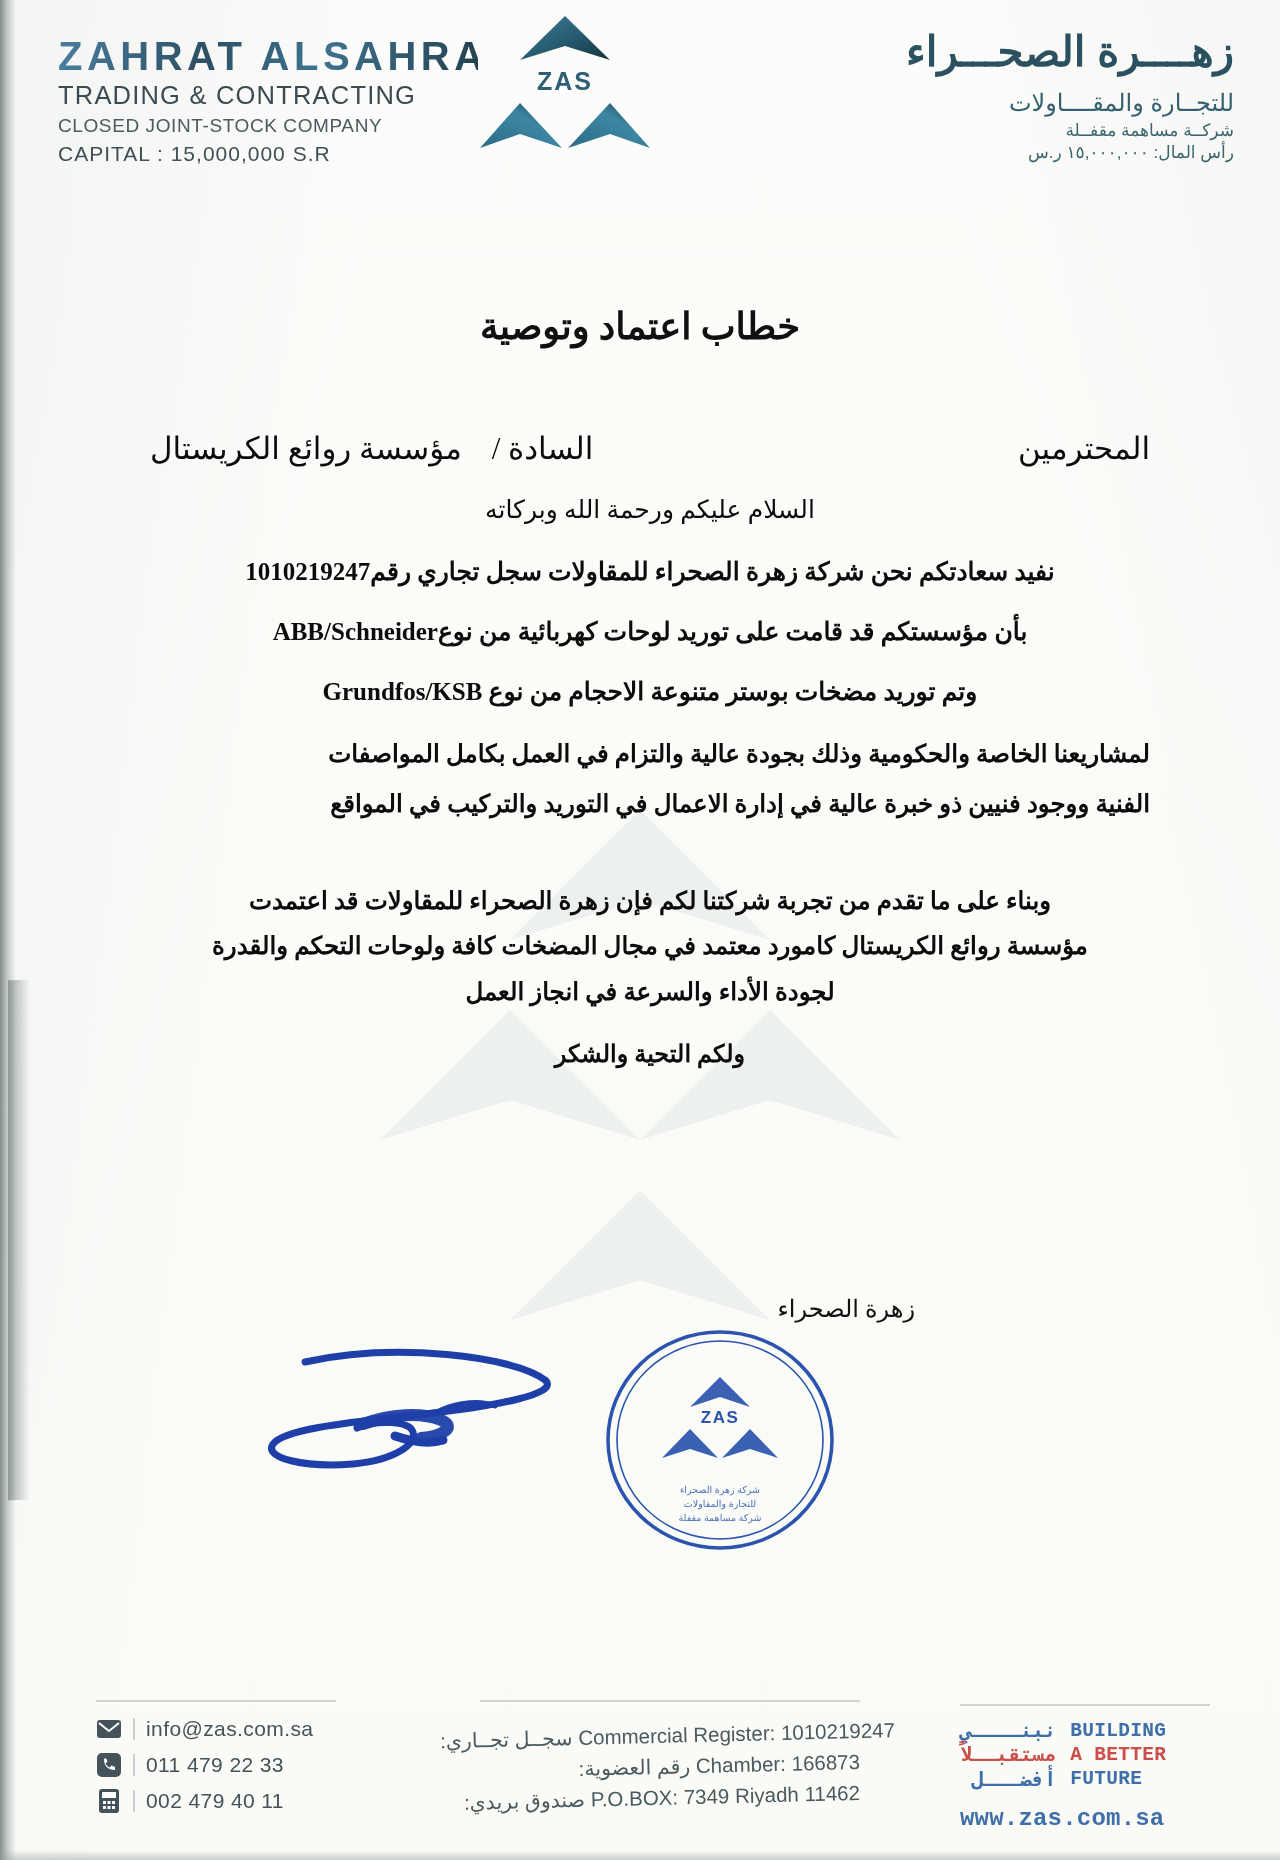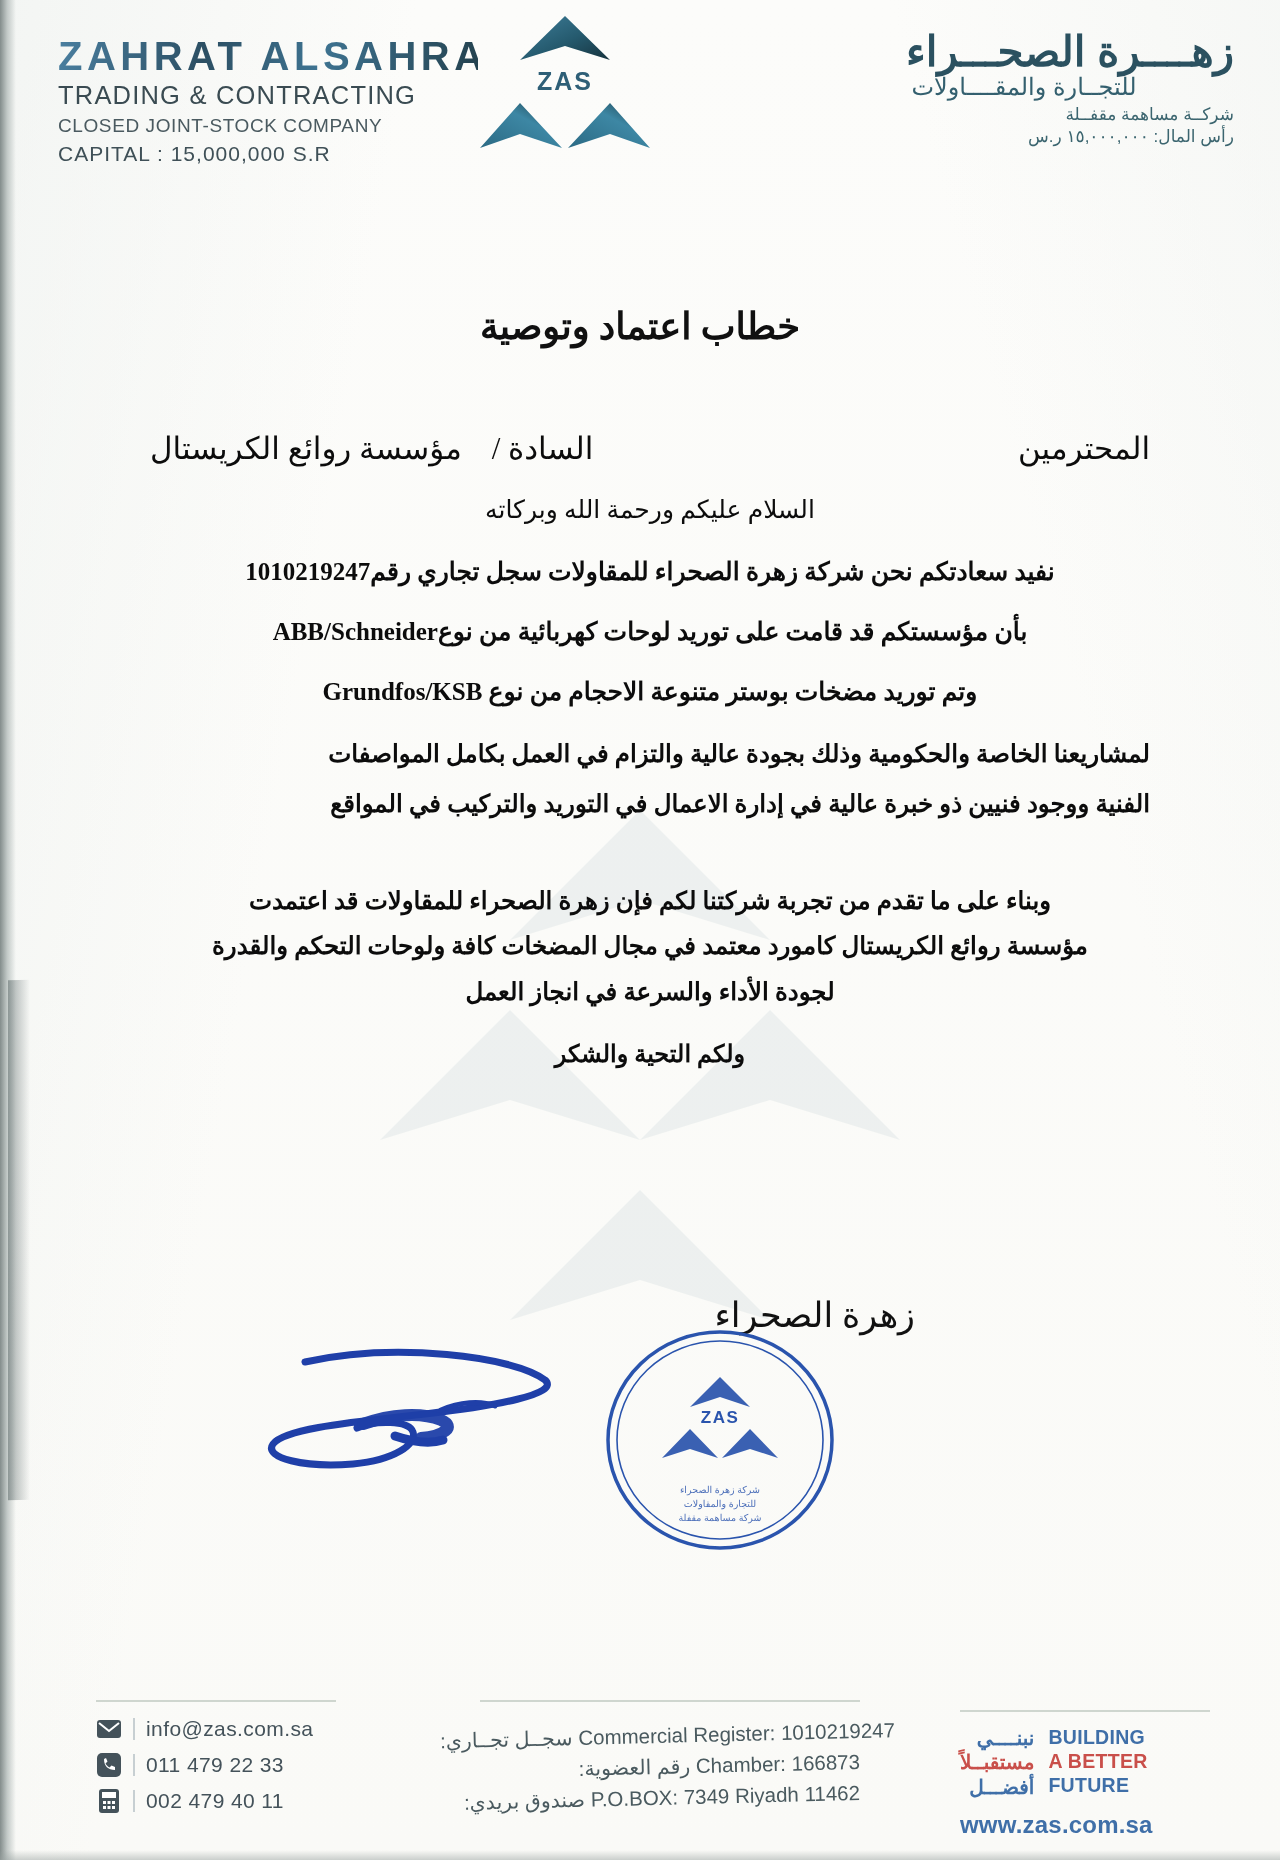--- a/index.html
+++ b/index.html
@@ -46,21 +46,21 @@
     background:linear-gradient(100deg,#4a7fa0 0%,#2c4f63 35%,#3e7391 62%,#24424f 100%);
     -webkit-background-clip:text;background-clip:text;color:transparent;
     white-space:nowrap;
   }
   .brand-en .l2{font-size:25.5px;letter-spacing:1.2px;color:#3a4b52;margin-top:7px;line-height:1;white-space:nowrap;}
   .brand-en .l3{font-size:19px;letter-spacing:.6px;color:#4a5a60;margin-top:7px;line-height:1;white-space:nowrap;}
   .brand-en .l4{font-size:21px;letter-spacing:1px;color:#3f5057;margin-top:8px;line-height:1;white-space:nowrap;}
 
   .brand-ar{position:absolute;right:46px;top:30px;width:420px;text-align:right;direction:rtl;color:#2e5663;}
   .brand-ar .a1{font-size:42px;font-weight:700;line-height:1.05;color:#2b5160;white-space:nowrap;}
-  .brand-ar .a2{font-size:24px;line-height:1.1;margin-top:0;color:#34606f;white-space:nowrap;text-align:center;}
+  .brand-ar .a2{font-size:24px;line-height:1.1;margin-top:16px;color:#34606f;white-space:nowrap;}
   .brand-ar .a3{font-size:17px;line-height:1.15;margin-top:5px;color:#3b656f;white-space:nowrap;}
   .brand-ar .a4{font-size:17px;line-height:1.15;margin-top:2px;color:#3b656f;white-space:nowrap;}
 
   
   .logo{position:absolute;left:470px;top:8px;width:190px;height:170px;}
   .logo svg{display:block;}
 
   
   .meta{position:absolute;right:60px;top:212px;width:420px;text-align:right;direction:rtl;color:#111;}
   .meta .row{font-size:25px;line-height:1.1;margin-bottom:22px;letter-spacing:.3px;white-space:nowrap;}
@@ -98,21 +98,21 @@
   .p-blk.just{text-align:right;}
   .gap{height:52px;}
   .p-close{
     font-size:24.5px;font-weight:700;line-height:1.85;text-align:center;margin-top:0;
   }
   .thanks{font-size:24px;font-weight:700;text-align:center;margin-top:26px;}
 
   
   .sig-name{
     position:absolute;right:365px;top:1295px;direction:rtl;
-    font-size:35px;color:#111;font-family:"Liberation Serif",serif;
+    font-size:24px;color:#111;font-family:"Liberation Serif",serif;
   }
   .sig-ink{position:absolute;left:245px;top:1340px;width:330px;height:140px;}
   .stamp{position:absolute;left:600px;top:1325px;width:240px;height:230px;}
 
   
   .wm{
     position:absolute;left:340px;top:770px;width:600px;height:620px;
     opacity:.10;pointer-events:none;
   }
 
@@ -125,21 +125,21 @@
   .f-left .f-rule{width:240px;}
   .f-line{display:flex;align-items:center;gap:11px;margin-bottom:10px;color:#44525a;font-size:21px;letter-spacing:.4px;}
   .f-ic{width:26px;height:26px;flex:0 0 26px;display:block;}
   .f-div{width:2px;height:22px;background:#c7cfd2;flex:0 0 2px;}
 
   .f-mid{left:440px;top:10px;width:420px;text-align:right;color:#4a5a5f;}
   .f-mid .f-rule{width:380px;margin-left:auto;}
   .f-mid .m-row{font-size:20.5px;line-height:1.5;white-space:nowrap;transform:rotate(-1.4deg);transform-origin:right center;}
   .f-mid .m-ar{direction:rtl;unicode-bidi:isolate;}
 
-  .f-right{left:960px;top:20px;width:280px;}
+  .f-right{left:960px;top:14px;width:280px;font-family:Liberation Mono, monospace;}
   .f-right .f-rule{width:250px;}
   .f-rbox{display:flex;align-items:flex-start;gap:14px;}
   .tag-ar{direction:rtl;text-align:right;color:#3f6fa8;font-size:20px;line-height:1.22;font-weight:700;}
   .tag-ar .t2{color:#c94f4a;}
   .tag-en{color:#3f6fa8;font-size:19.5px;line-height:1.22;font-weight:700;letter-spacing:.3px;}
   .tag-en .e2{color:#c94f4a;}
   .site{margin-top:12px;color:#3f6fa8;font-size:24px;font-weight:700;letter-spacing:.2px;}
 </style>
 </head>
 <body>

